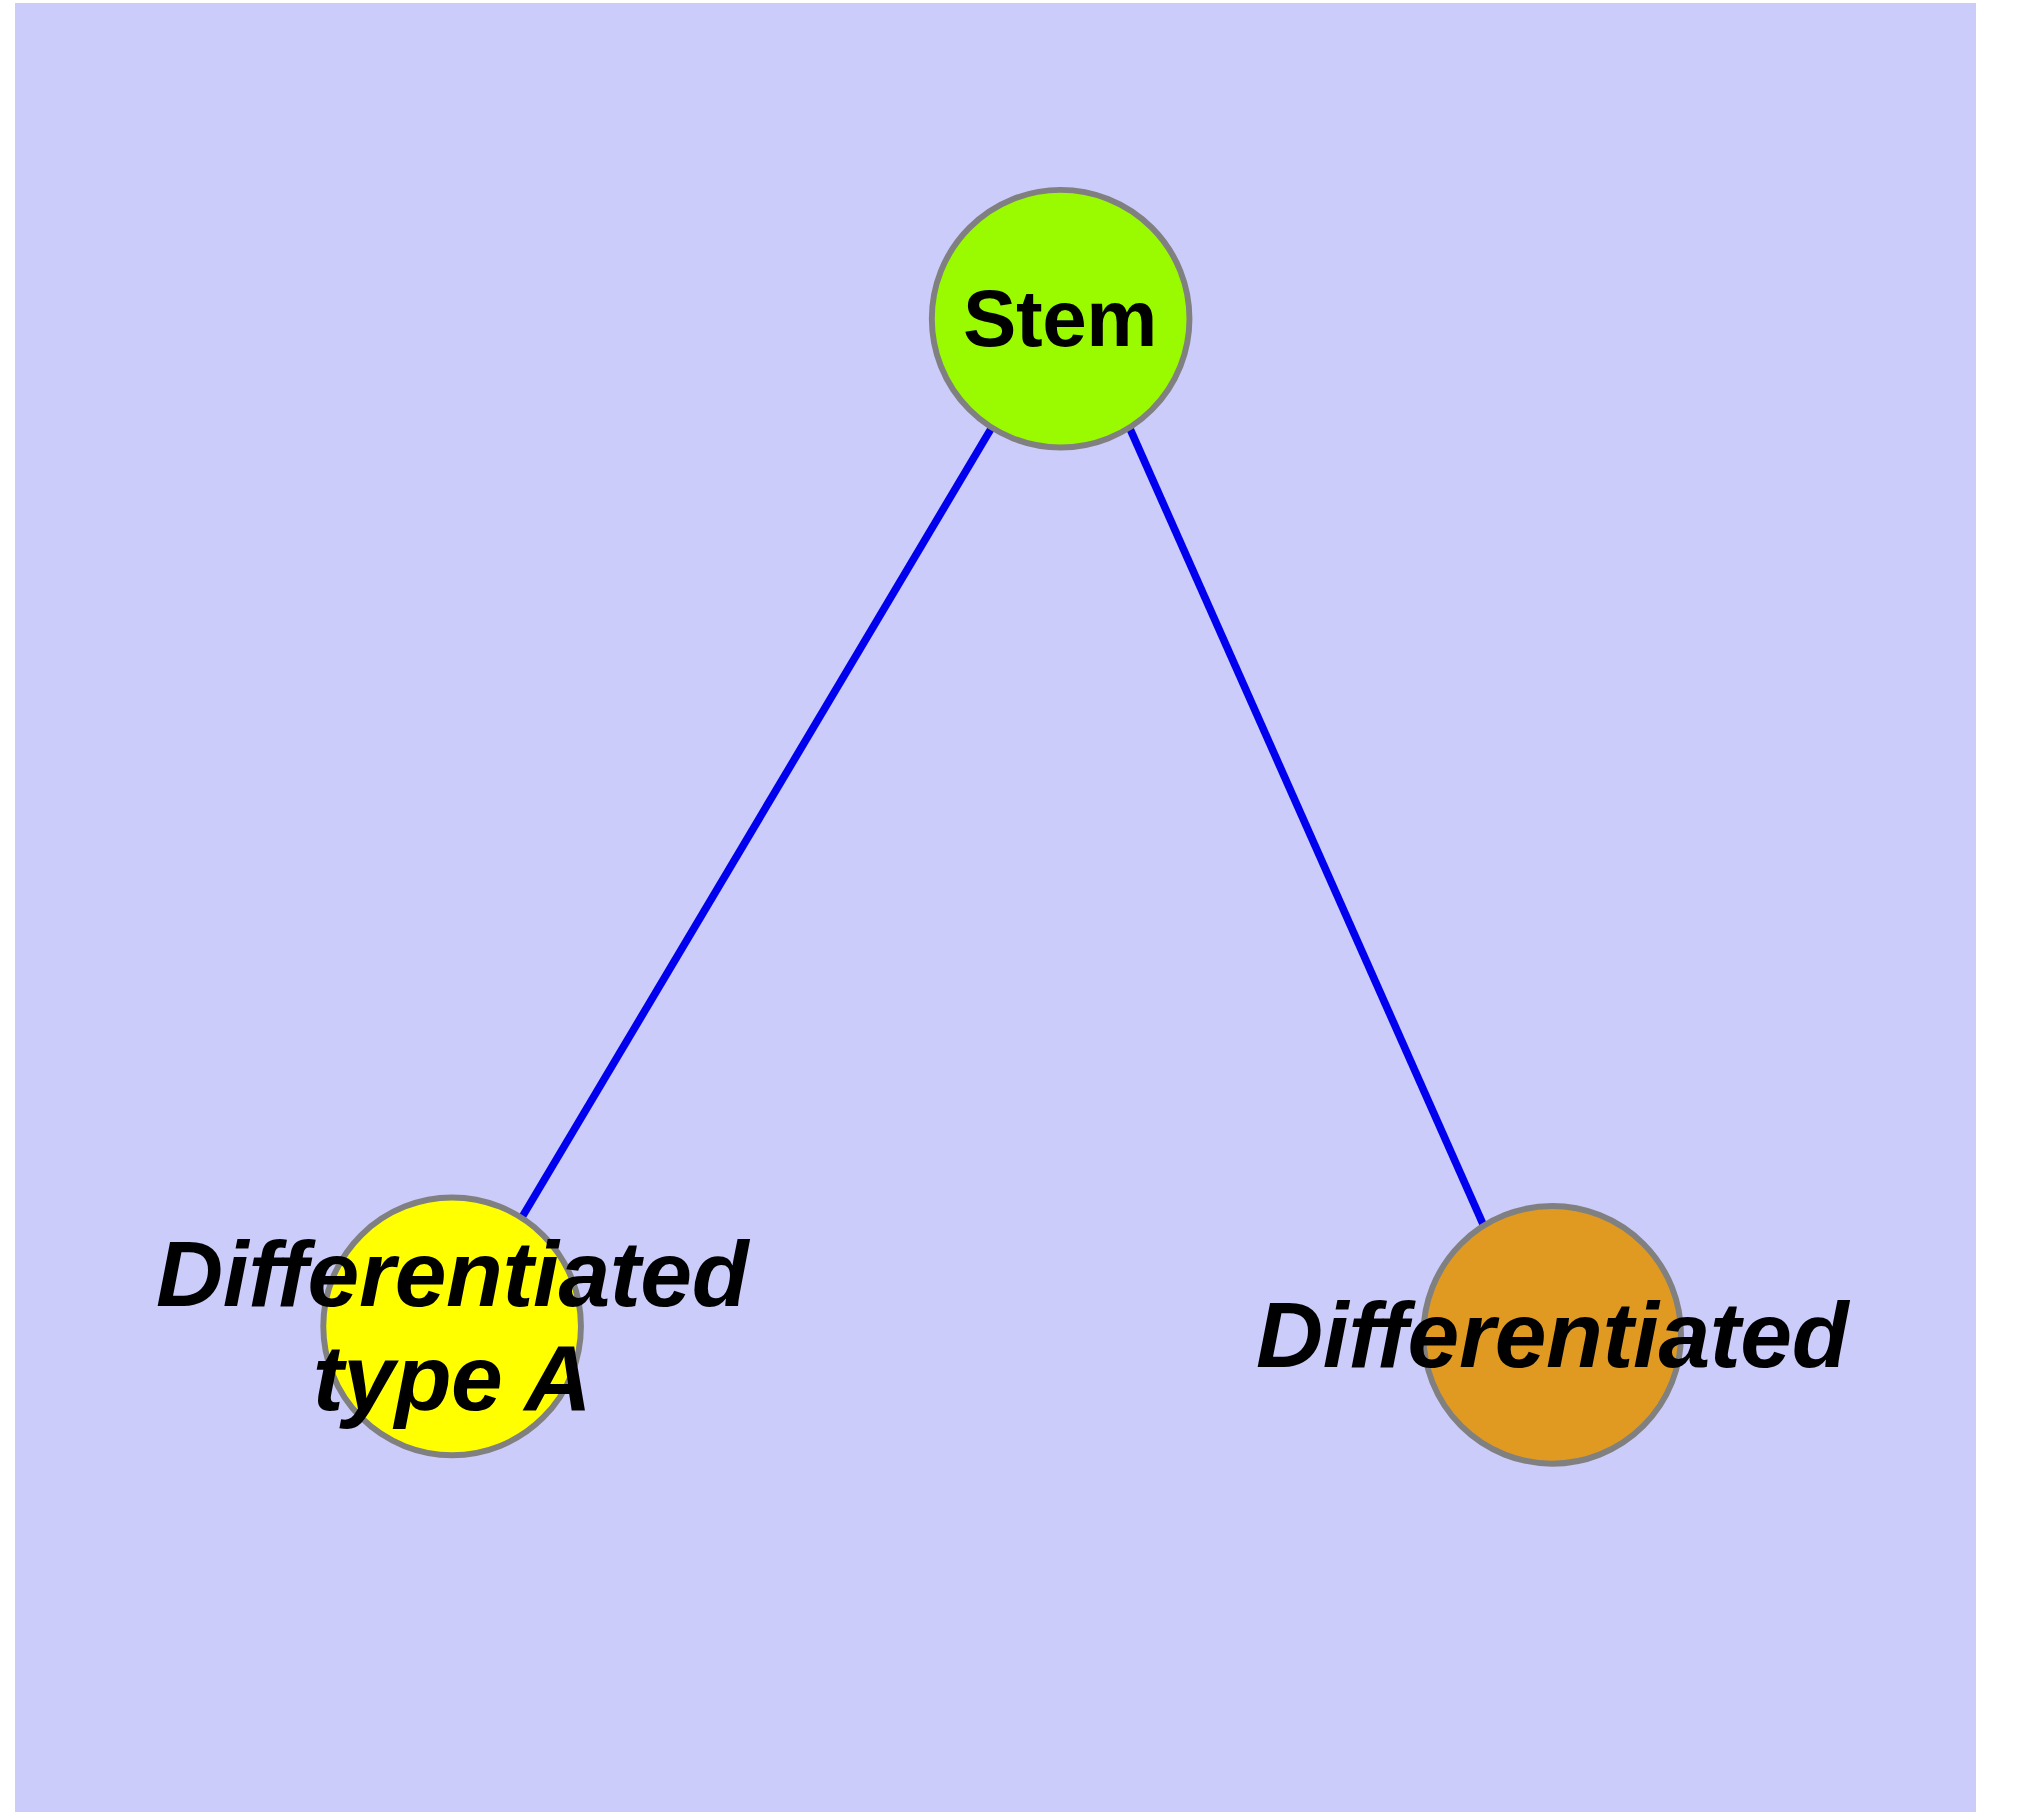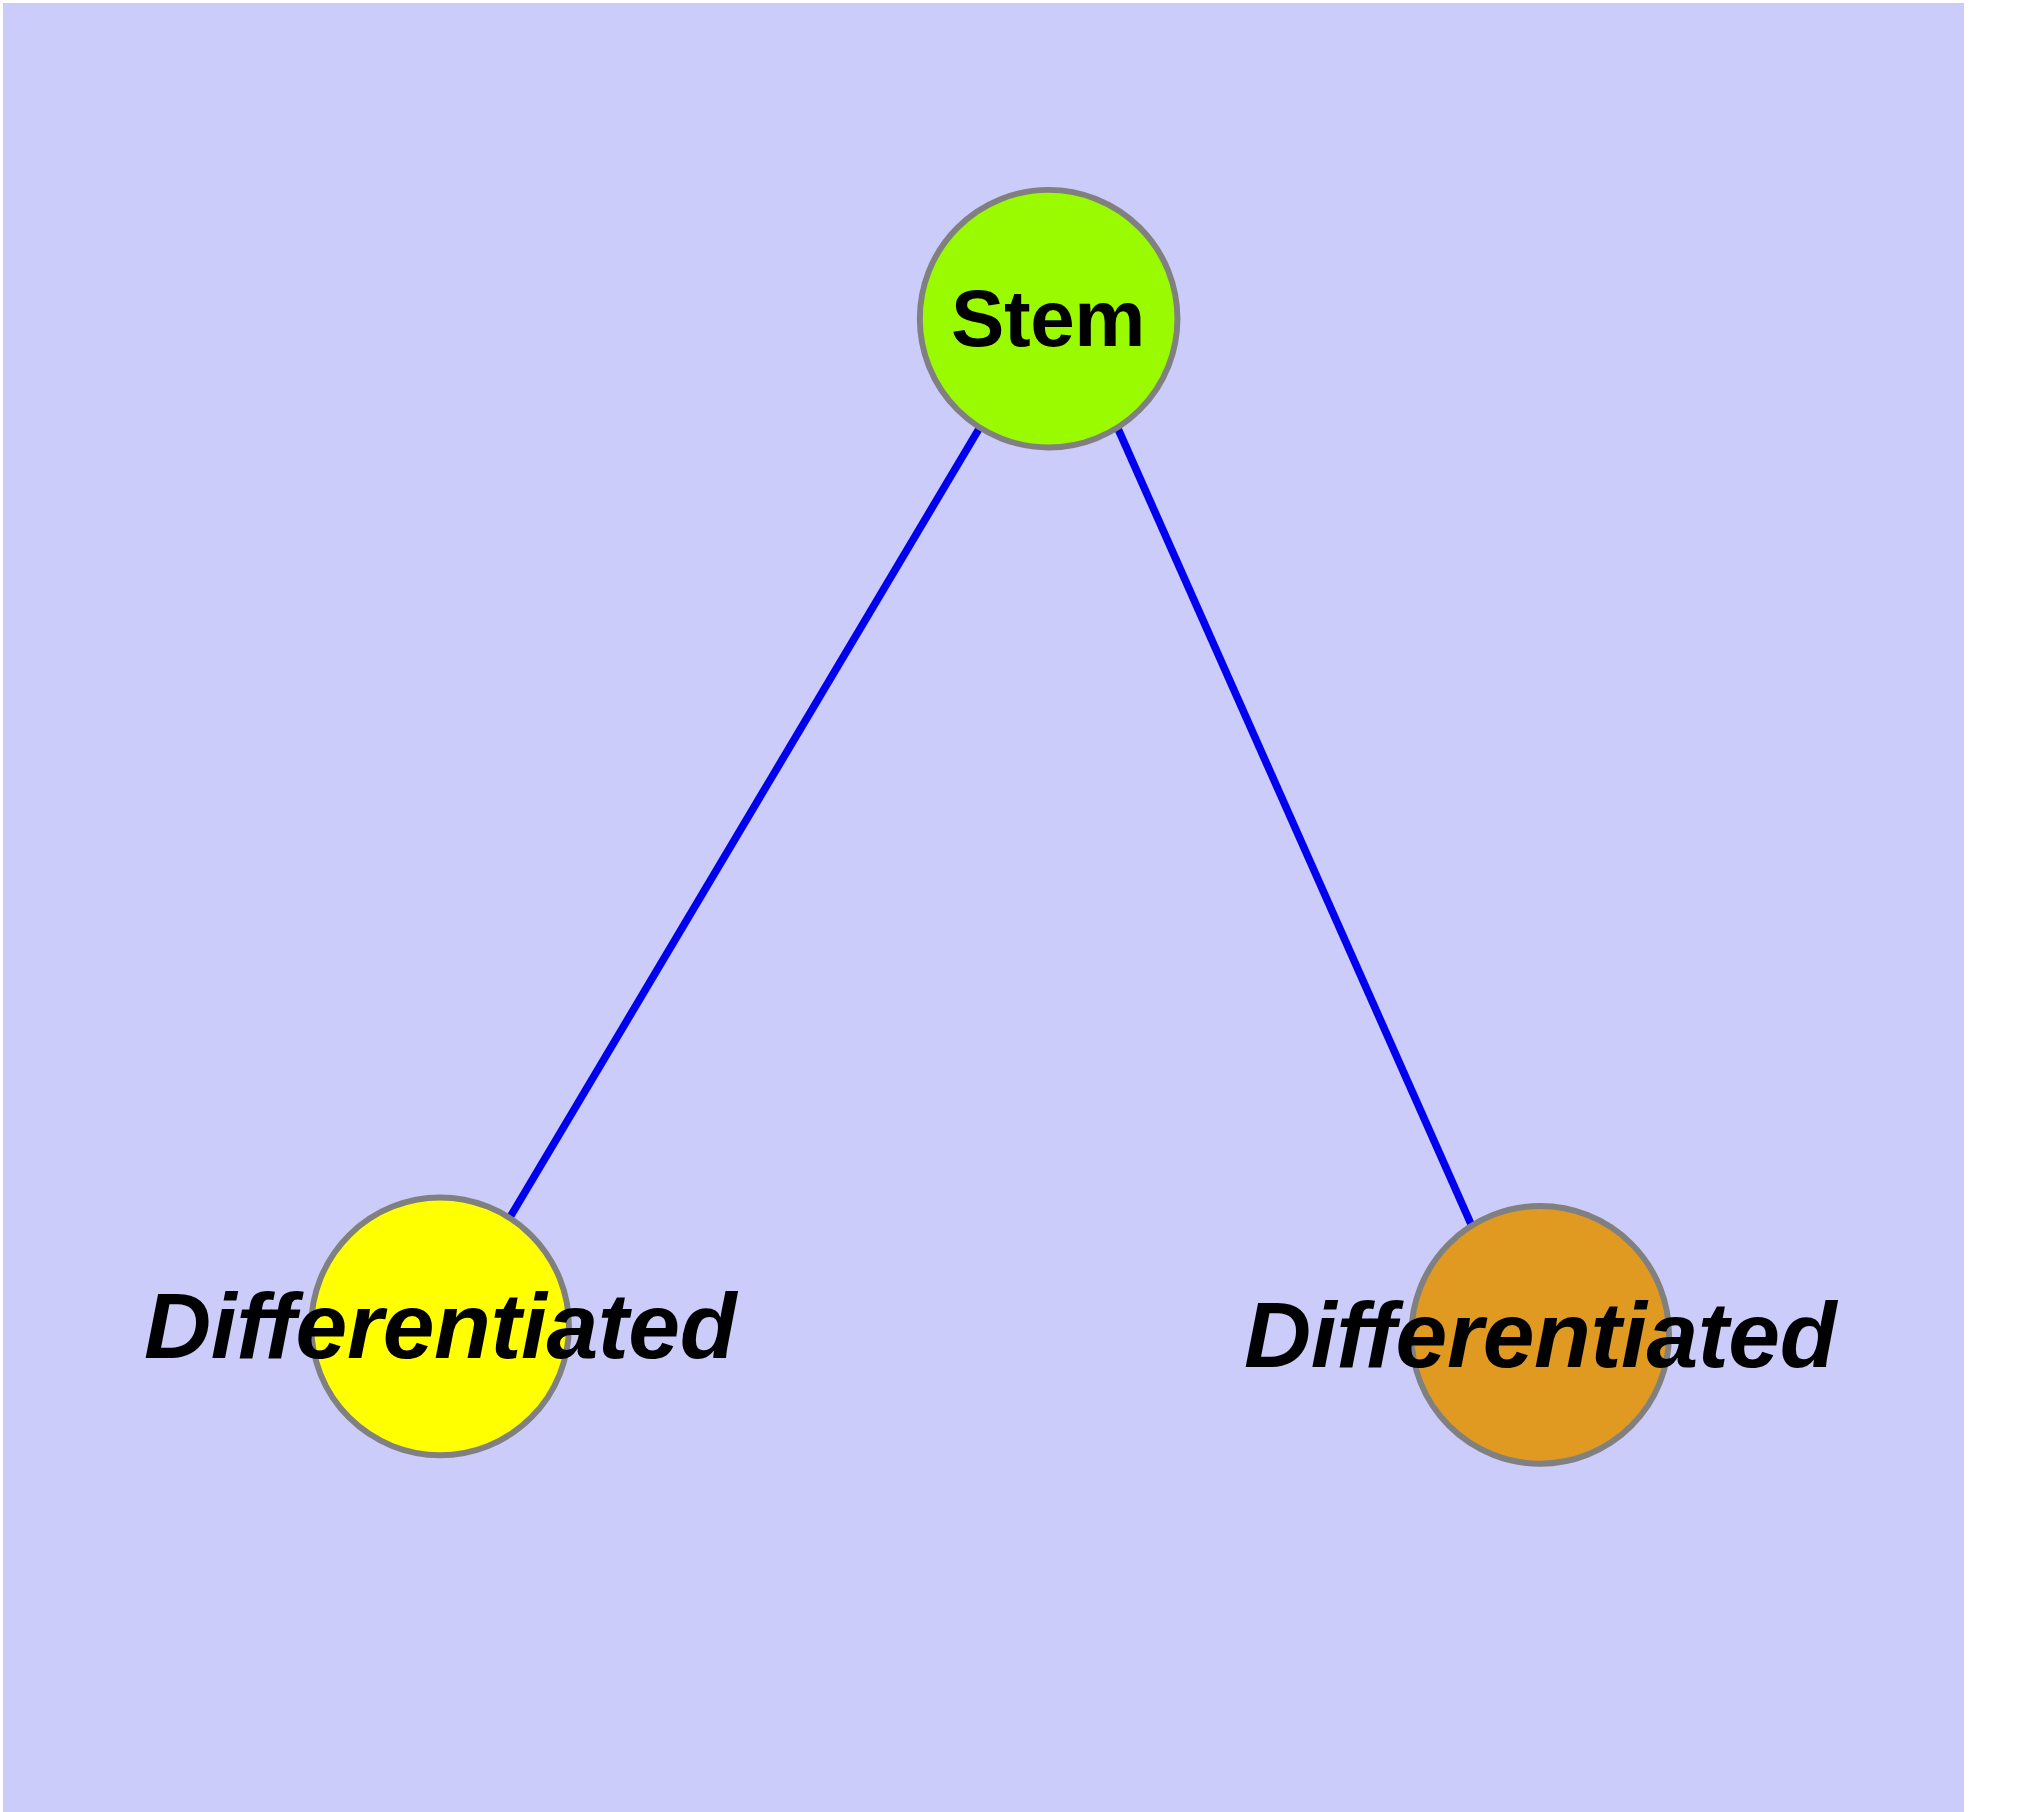--- a/index.html
+++ b/index.html
@@ -8,20 +8,21 @@
     padding: 0;
     background: #ffffff;
   }
   #canvas {
     position: relative;
     width: 1964px;
     height: 1812px;
     background: #ffffff;
     overflow: hidden;
     font-family: "Liberation Sans", sans-serif;
+    margin-left: 12px;
   }
   #plot-area {
     position: absolute;
     left: 2.5px;
     top: 2.5px;
     width: 2018px;
     height: 1810px;
     background: #ccccfa;
   }
   #graph-svg {
@@ -74,18 +75,18 @@
       </g>
     <g id="nodes-group">
         <circle cx="1237" cy="376" r="152" class="node-circle" fill="#9afa00" stroke="#808080"></circle>
         <circle cx="519" cy="1565" r="152" class="node-circle" fill="#ffff00" stroke="#808080"></circle>
         <circle cx="1817" cy="1575" r="152" class="node-circle" fill="#e09a22" stroke="#808080"></circle>
       </g>
   </svg>
 
   <div id="labels-layer">
       <div class="node-label label-stem" style="left: 1048px; top: 319px; font-size: 80px; color: rgb(0, 0, 0);"><div>Stem</div></div>
-      <div class="node-label label-leaf" style="left: 440px; top: 1326px; font-size: 93px; color: rgb(0, 0, 0);"><div>Differentiated</div></div>
+      <div class="node-label label-leaf" style="left: 440px; top: 1326px; font-size: 93px; color: rgb(0, 0, 0);"><div>Differentiated</div><div>type A</div></div>
       <div class="node-label label-leaf" style="left: 1540px; top: 1335px; font-size: 93px; color: rgb(0, 0, 0);"><div>Differentiated</div></div>
     </div>
 
 </div>
 
 
 </body></html>

